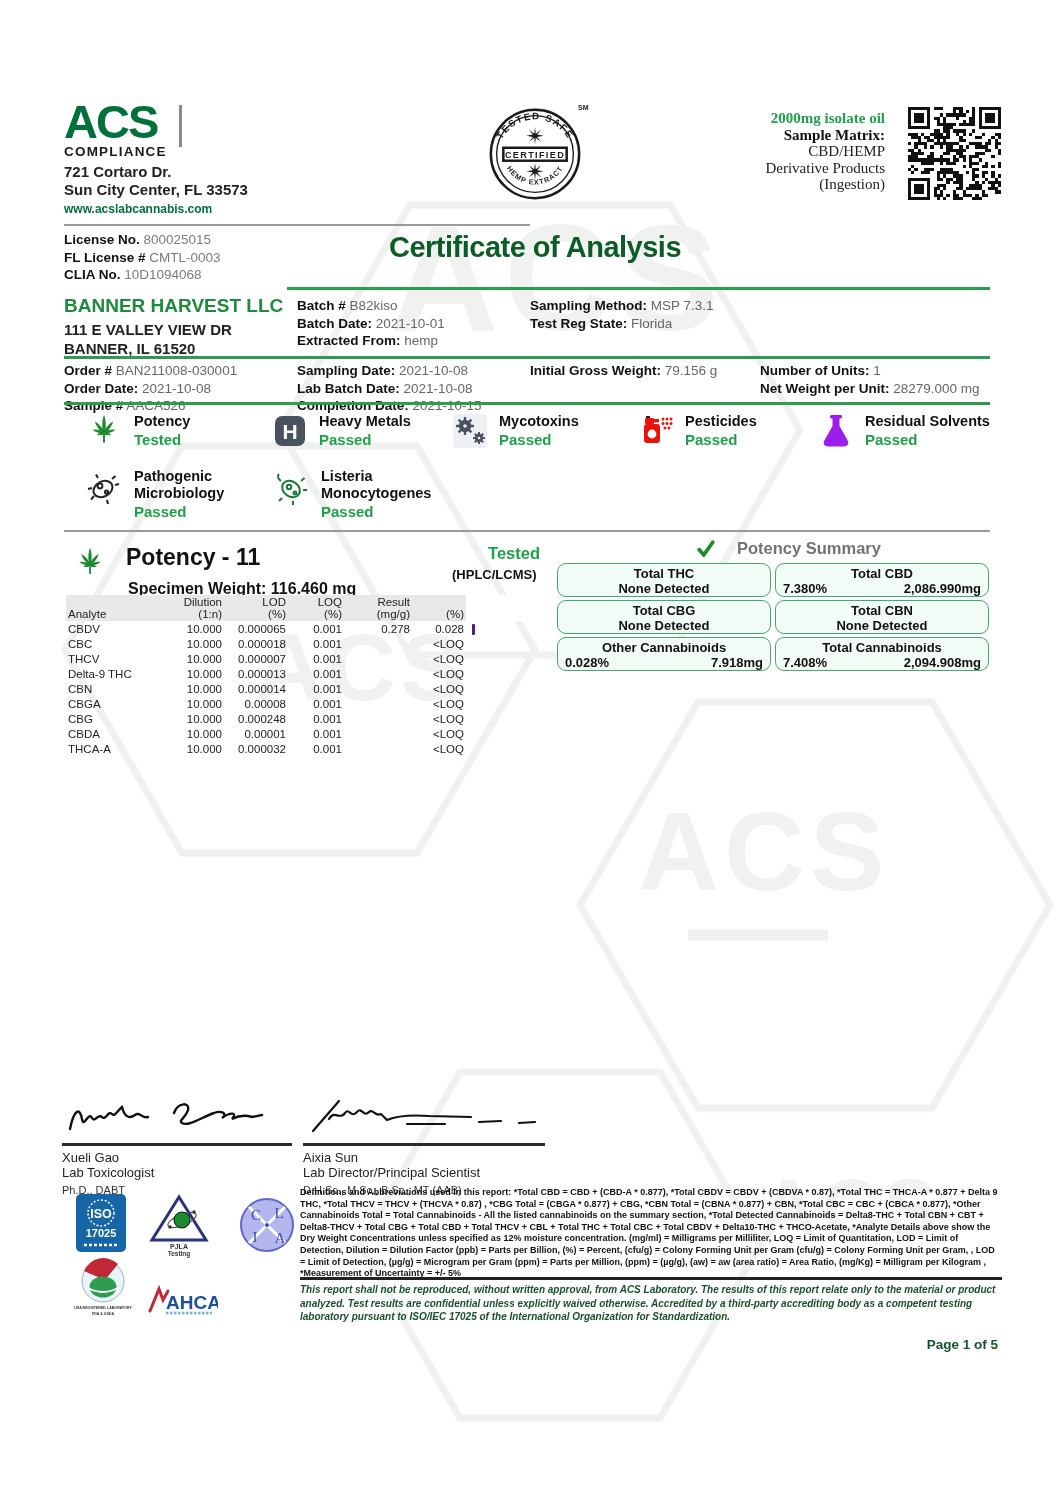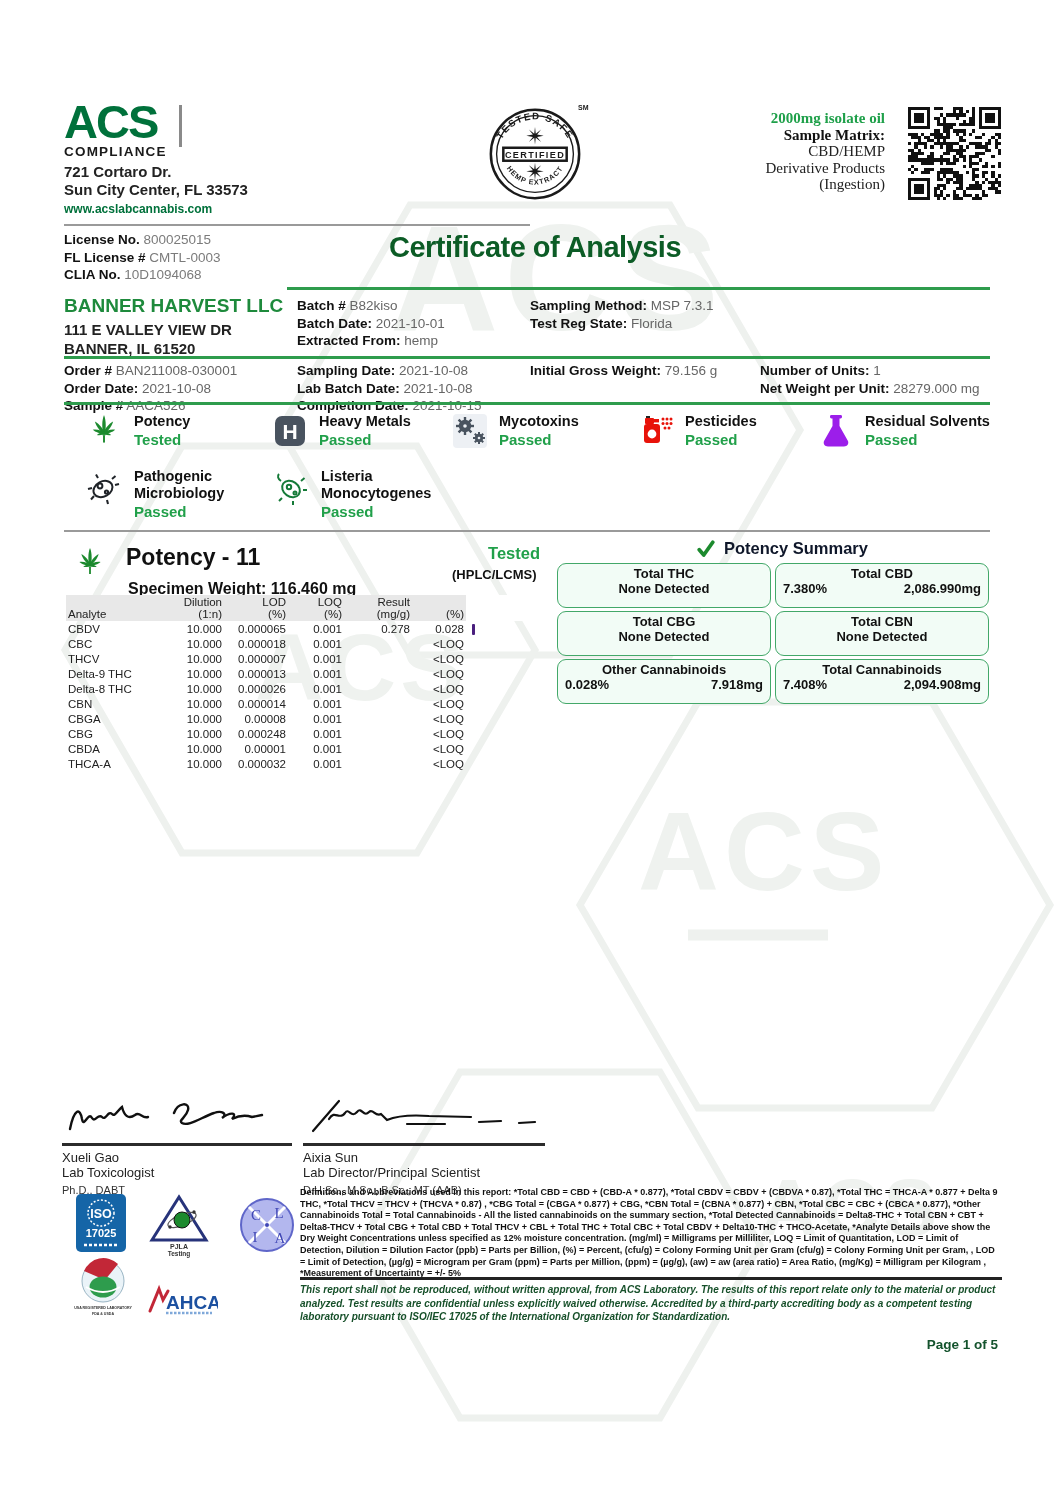--- a/index.html
+++ b/index.html
@@ -50,23 +50,23 @@
   .pot-method { font-size:13px; font-weight:700; color:#111; }
   table.analytes { border-collapse:collapse; width:480px; table-layout:fixed; }
   table.analytes th { font-weight:400; font-size:11.5px; color:#222; background:#E8E8E8; padding:1px 2px; vertical-align:bottom; }
   table.analytes td { font-size:11.5px; color:#222; padding:1.5px 2px; white-space:nowrap; }
   table.analytes .num { text-align:right; }
   table.analytes .hdr2 { line-height:12px; }
   td.bar-cell { position:relative; }
   .bar { position:absolute; left:6px; top:3px; height:11px; background:#4A1F7E; border-radius:1px; }
 
   
-  .sum-title { font-size:16.5px; font-weight:800; color:#0f172a; display:flex; align-items:center; gap:9px; }
+  .sum-title { font-size:16.5px; font-weight:800; color:#737373; display:flex; align-items:center; gap:22px; }
   .sum-grid { display:grid; grid-template-columns:214px 214px; gap:3px 4px; }
-  .sum-box { border:1.6px solid #43A869; border-radius:9px; background:#F2FCF6; height:45px; padding:2px 7px 0 7px; }
+  .sum-box { border:1.6px solid #43A869; border-radius:9px; background:#F2FCF6; height:34px; padding:2px 7px 0 7px; }
   .sum-box-title { font-size:13px; font-weight:700; color:#111; text-align:center; line-height:15px; }
   .sum-box-row { display:flex; justify-content:space-between; font-size:13px; font-weight:700; color:#111; line-height:15px; }
   .sum-box-row .mid { text-align:center; flex:1; }
 
   
   .sig-block { width:230px; }
   .sig-line { height:2.5px; background:#2b2b2b; margin-top:-2px; }
   .sig-row { display:flex; justify-content:space-between; margin-top:4px; font-size:13px; color:#222;flex-direction:column; }
   .sig-name { }
   .sig-role { }
@@ -743,29 +743,20 @@
             <tr>
               <td>Delta-9 THC</td>
               <td class="num">10.000</td>
               <td class="num">0.000013</td>
               <td class="num">0.001</td>
               <td class="num"></td>
               <td class="num">&lt;LOQ</td>
               <td class="bar-cell"></td>
             </tr>
 
-            <tr>
-              <td>Delta-8 THC</td>
-              <td class="num">10.000</td>
-              <td class="num">0.000026</td>
-              <td class="num">0.001</td>
-              <td class="num"></td>
-              <td class="num">&lt;LOQ</td>
-              <td class="bar-cell"></td>
-            </tr>
 
             <tr>
               <td>CBN</td>
               <td class="num">10.000</td>
               <td class="num">0.000014</td>
               <td class="num">0.001</td>
               <td class="num"></td>
               <td class="num">&lt;LOQ</td>
               <td class="bar-cell"></td>
             </tr>

